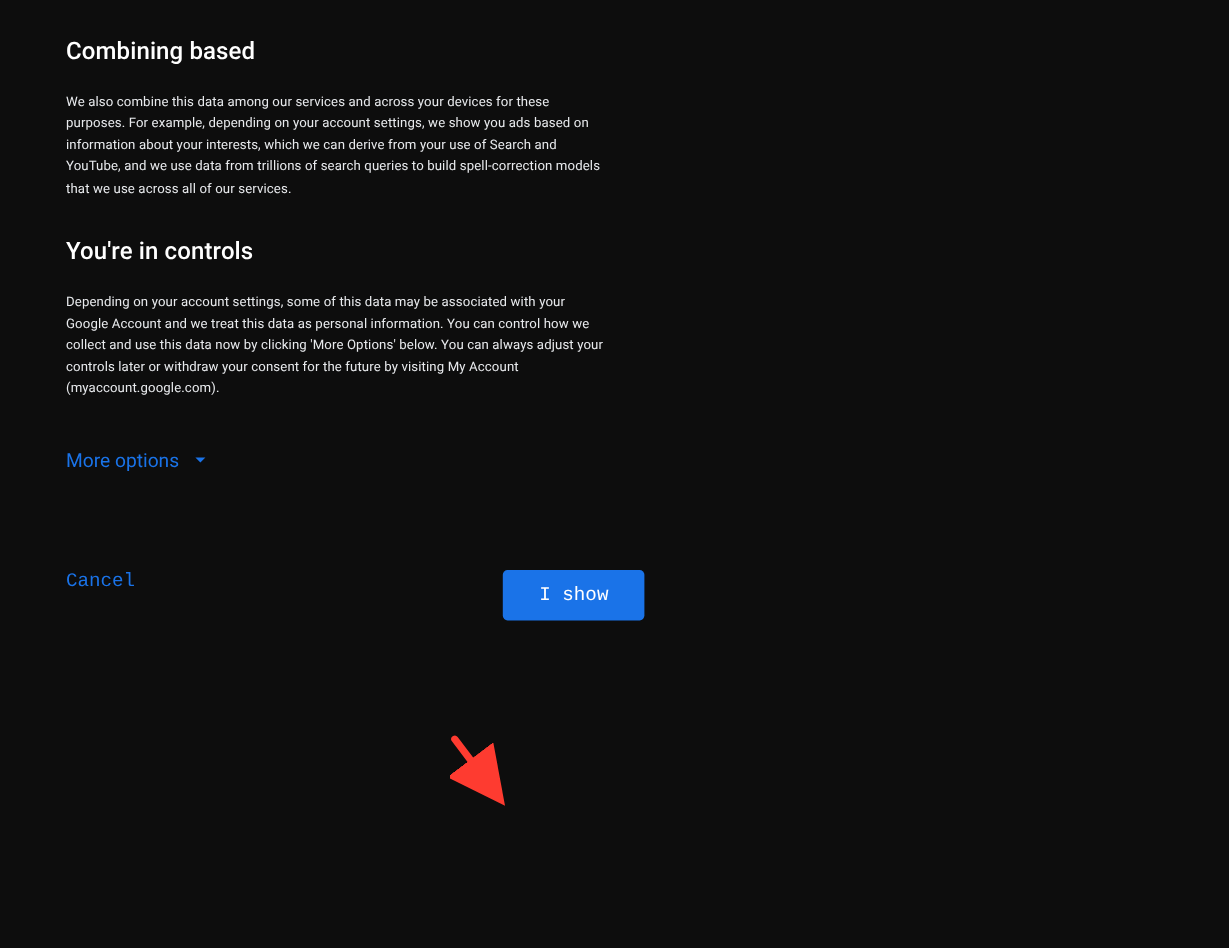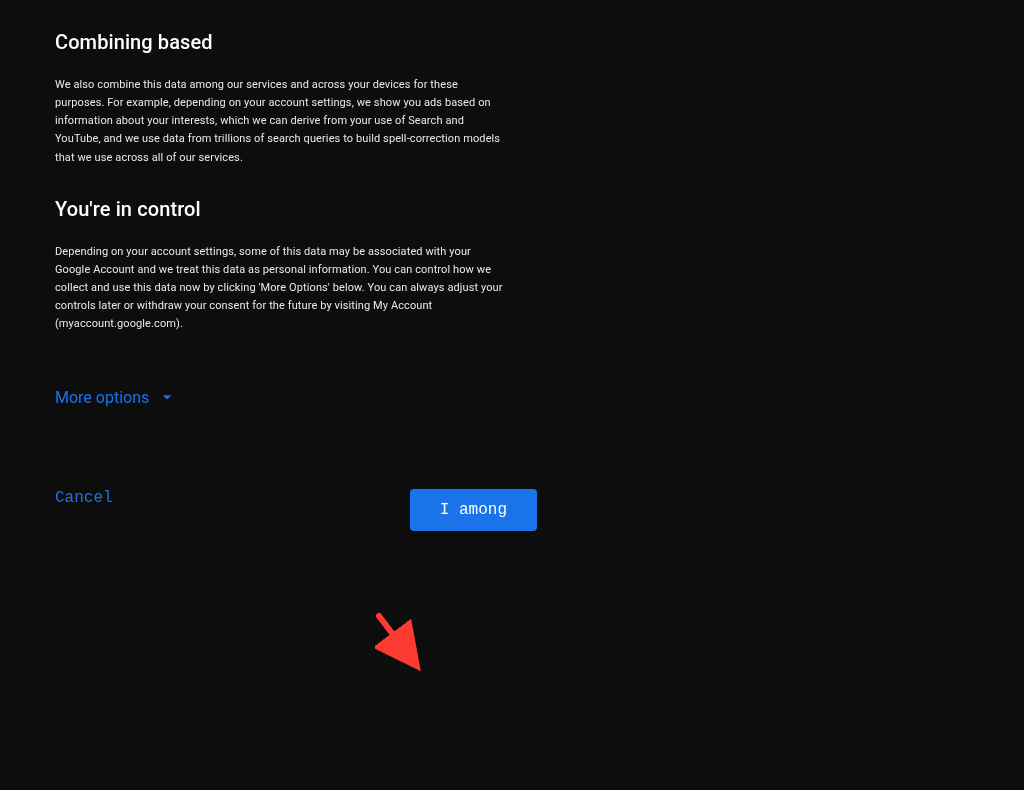--- a/index.html
+++ b/index.html
@@ -38,21 +38,21 @@
       margin-bottom: 30px;
     }
     .more-options {
       display: inline-flex;
       align-items: center;
       gap: 8px;
       color: #1a73e8;
       font-size: 16px;
       font-weight: 400;
       cursor: pointer;
-      margin-top: 24px;
+      margin-top: 10px;
       background: none;
       border: none;
       font-family: inherit;
     }
     .more-options svg {
       width: 20px;
       height: 20px;
       display: block;
     }
     .button-row {
@@ -97,36 +97,36 @@
 <body>
 
 <div class="content">
 
   <div class="section-block">
     <h2 class="section-heading">Combining based</h2>
     <p class="section-body">We also combine this data among our services and across your devices for these purposes. For example, depending on your account settings, we show you ads based on information about your interests, which we can derive from your use of Search and YouTube, and we use data from trillions of search queries to build spell-correction models that we use across all of our services.</p>
   </div>
 
   <div class="section-block">
-    <h2 class="section-heading">You're in control</h2>
+    <h2 class="section-heading">You're in controls</h2>
     <p class="section-body">Depending on your account settings, some of this data may be associated with your Google Account and we treat this data as personal information. You can control how we collect and use this data now by clicking 'More Options' below. You can always adjust your controls later or withdraw your consent for the future by visiting My Account (myaccount.google.com).</p>
   </div>
 
   <button class="more-options">
     <span>More options</span>
     <span>
       <svg viewBox="0 0 24 24" fill="#1a73e8">
         <path d="M7 10l5 5 5-5z"></path>
       </svg>
     </span>
   </button>
 
   <div class="button-row">
     <button class="cancel-button">Cancel</button>
-    <button class="agree-button">I among</button>
+    <button class="agree-button">I show</button>
   </div>
 
 </div>
 
 <svg class="red-arrow" viewBox="0 0 50 60">
   <defs>
     <marker id="arrowhead" markerWidth="8" markerHeight="8" refX="5" refY="4" orient="auto">
       <polygon points="0 0, 8 4, 0 8" fill="#fe3b30"></polygon>
     </marker>
   </defs>

